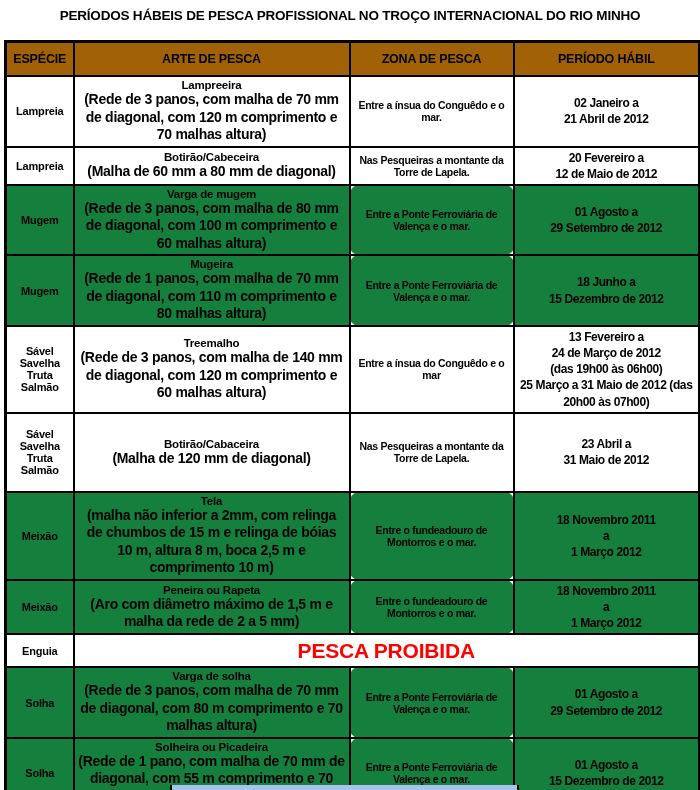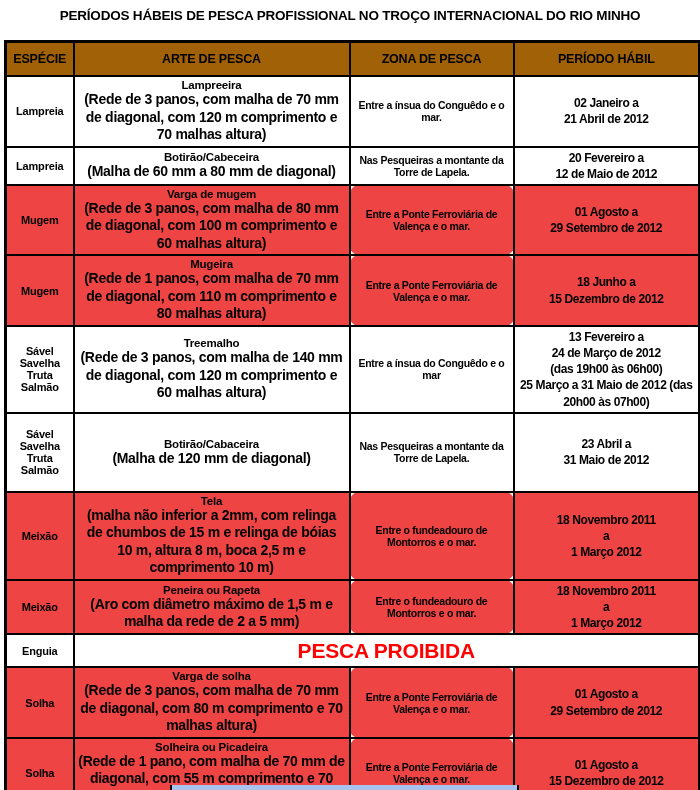--- a/index.html
+++ b/index.html
@@ -44,21 +44,21 @@
     vertical-align: middle;
     padding: 2px 3px;
     overflow: hidden;
   }
   thead th {
     background: #a16207;
     font-size: 12.5px;
     height: 28px;
     letter-spacing: -0.2px;
   }
-  tr.gray td { background: #ef4444; margin-left: 48px; }
+  tr.gray td { background: #15803d; margin-left: 48px; }
   td.especie {
     font-size: 11px;
     white-space: pre-line;
     letter-spacing: -0.2px;
   }
   .arte-name { font-size: 11.5px; letter-spacing: -0.2px; }
   .arte-detail { font-size: 14px; letter-spacing: -0.3px; line-height: 1.25; }
   td.zona { font-size: 10.5px; letter-spacing: -0.3px; border-radius: 9px; }
   td.periodo {
     font-size: 12px;

